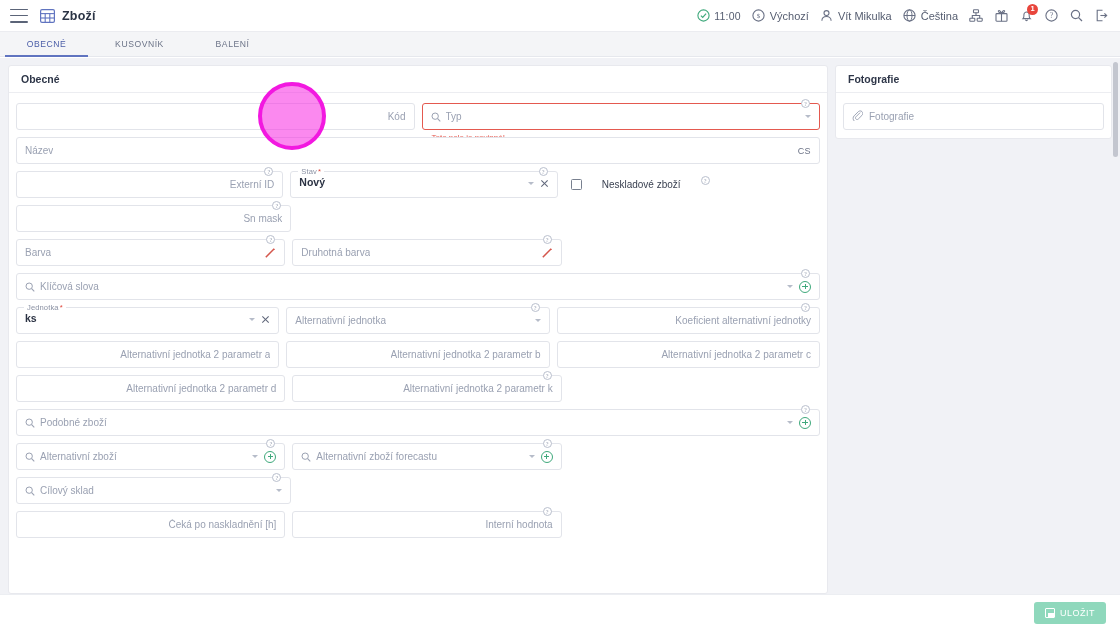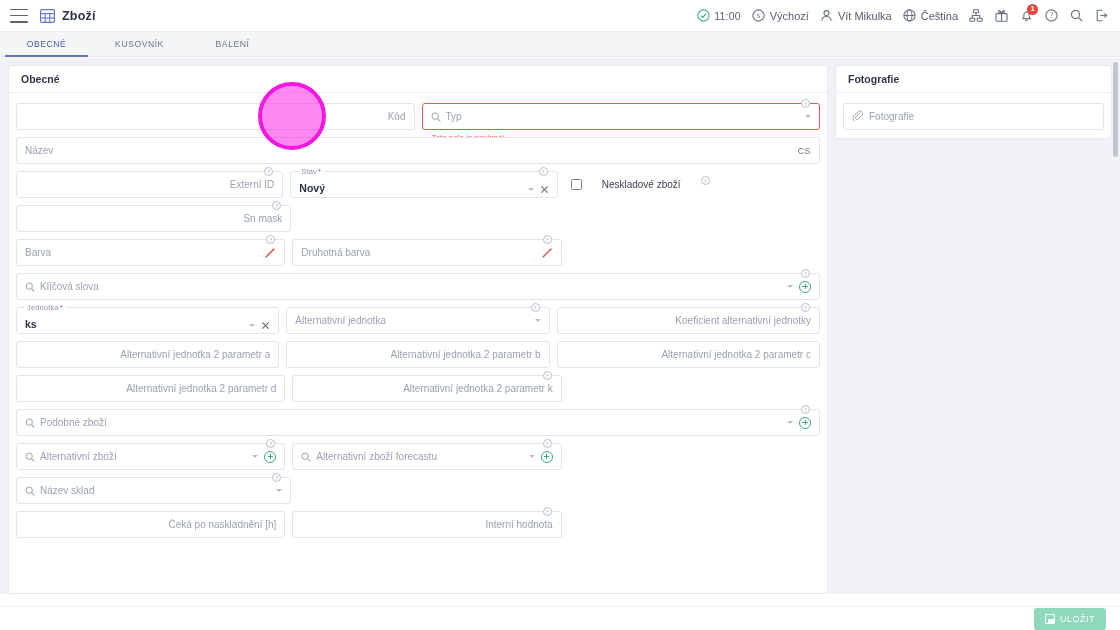--- a/index.html
+++ b/index.html
@@ -93,21 +93,21 @@
     justify-content: flex-end;
   }
   .fld.w-full { flex: 1 1 100%; }
   .fld.w-third { flex: 1 1 0; }
   .fld .ph { color: #9aa1b2; font-size: 10px; white-space: nowrap; overflow: hidden; }
   .fld .val { color: #2b3243; font-size: 10.5px; font-weight: bold; }
   .fld .search-ic { margin-right: 5px; display:inline-flex; }
   .fld .right-slot { margin-left: auto; display: flex; align-items: center; gap: 6px; }
 
   
-  .fld.labeled { padding-top: 6px; align-items: flex-end; padding-bottom: 3px; }
+  .fld.labeled { padding-top: 6px; align-items: flex-end; padding-bottom: 9px; }
   .fld .flab {
     position: absolute; top: -5px; left: 7px;
     background: #fff; padding: 0 3px;
     font-size: 7.6px; color: #8b92a4; letter-spacing: .1px;
   }
   .fld .flab .req { color: #e0483d; margin-left: 1px; }
 
   
   .fld.error { border-color: #e4594f; }
   .err-msg {
@@ -162,21 +162,21 @@
 
   
   .photo-field {
     height: 27px; border: 1px solid #e2e4ea; border-radius: 3px;
     display: flex; align-items: center; padding: 0 8px; gap: 6px;
     font-size: 10px; color: #9aa1b2;
   }
 
   
   .footer {
-    position: absolute; left: 0; right: 0; bottom: 0; height: 24px;
+    position: absolute; left: 0; right: 0; bottom: 0; height: 36px;
     background: #fff; display: flex; align-items: center;
     justify-content: flex-end; padding-right: 14px;
     border-top: 1px solid #eceef2;
   }
   .btn-save {
     background: #8fd8bc; color: #ffffff; border: none; border-radius: 3px;
     height: 22px; padding: 0 11px; display: flex; align-items: center; gap: 5px;
     font-size: 9px; letter-spacing: .5px; cursor: pointer;
   }
   .save-ic { width: 10px; height: 10px; border: 1.1px solid #fff; border-radius: 1px; position: relative; }
@@ -528,21 +528,21 @@
 
       <div class="row">
         <div class="fld w-third">
           <span class="help">?</span>
           <span class="search-ic">
             <svg width="10" height="10" viewBox="0 0 11 11">
                 <circle cx="4.6" cy="4.6" r="3.5" fill="none" stroke="#9aa1b2" stroke-width="1.1"></circle>
                 <line x1="7.3" y1="7.3" x2="10.2" y2="10.2" stroke="#9aa1b2" stroke-width="1.2"></line>
               </svg>
           </span>
-          <span class="ph">Název sklad</span>
+          <span class="ph">Cílový sklad</span>
           <span class="right-slot">
             <span class="caret"></span>
           </span>
         </div>
         <div class="spacer-half"></div>
         <div class="spacer-half"></div>
       </div>
 
       <div class="row">
         <div class="fld w-third">

